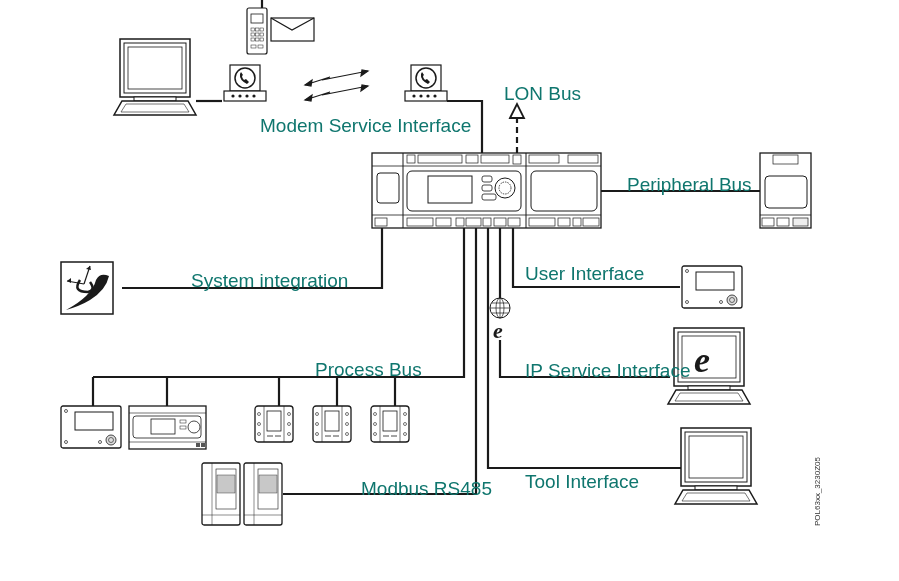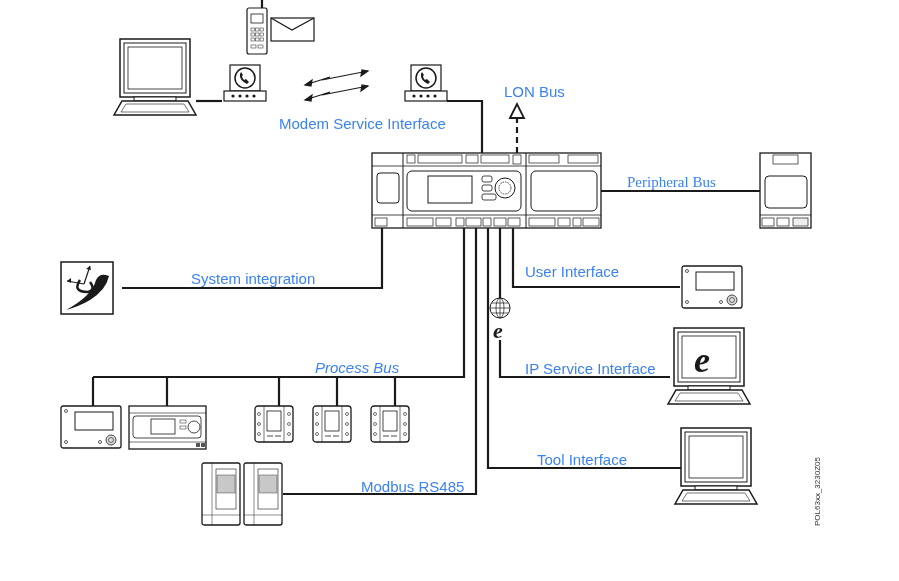--- a/index.html
+++ b/index.html
@@ -1,19 +1,19 @@
 <!DOCTYPE html>
 <html><head>
 <meta charset="utf-8">
 <style>
   html, body { margin:0; padding:0; background:#ffffff; }
   body { width:899px; height:581px; position:relative; overflow:hidden;
          font-family:"Liberation Sans", sans-serif; color:#1a1a1a; }
   svg { position:absolute; left:0; top:0; }
-  .lbl { position:absolute; font-size:15px; color:#3b82f6; white-space:nowrap; line-height:1; }
+  .lbl { position:absolute; font-size:19px; color:#0f766e; white-space:nowrap; line-height:1; }
   .code { position:absolute; font-size:8px; color:#333; transform:rotate(-90deg); transform-origin:left top; white-space:nowrap; }
 </style>
 </head>
 <body>
 
 <svg width="899" height="581" viewBox="0 0 899 581" xmlns="http://www.w3.org/2000/svg">
   <defs>
 
     <g id="laptop">
       <rect x="6" y="0" width="70" height="58" fill="#fff" stroke="#1a1a1a" stroke-width="1.5"></rect>
@@ -227,22 +227,22 @@
       <rect x="201" y="443" width="4" height="4" fill="#555"></rect>
   </g>
   <use href="#roomunit" x="255" y="406"></use>
   <use href="#roomunit" x="313" y="406"></use>
   <use href="#roomunit" x="371" y="406"></use>
 
   <use href="#drive" x="202" y="463"></use>
   <use href="#drive" x="244" y="463"></use>
 </svg>
 
-<span class="lbl" style="left:279px;top:116px;">Modem Service Interface</span>
+<span class="lbl" style="left:260px;top:116px;">Modem Service Interface</span>
 <span class="lbl" style="left:504px;top:84px;">LON Bus</span>
-<span class="lbl" style="left:627px;top:175px;font-family:Liberation Serif, serif;">Peripheral Bus</span>
+<span class="lbl" style="left:627px;top:175px;">Peripheral Bus</span>
 <span class="lbl" style="left:191px;top:271px;">System integration</span>
 <span class="lbl" style="left:525px;top:264px;">User Interface</span>
 <span class="lbl" style="left:525px;top:361px;text-align:right;">IP Service Interface</span>
-<span class="lbl" style="left:315px;top:360px;font-style:italic;">Process Bus</span>
-<span class="lbl" style="left:525px;top:452px;margin-left:12px;">Tool Interface</span>
+<span class="lbl" style="left:315px;top:360px;">Process Bus</span>
+<span class="lbl" style="left:525px;top:472px;">Tool Interface</span>
 <span class="lbl" style="left:328px;top:479px;margin-left:33px;">Modbus RS485</span>
 <span class="code" style="left:813px;top:526px;">POL63xx_3230Z05</span>
 
 </body></html>

